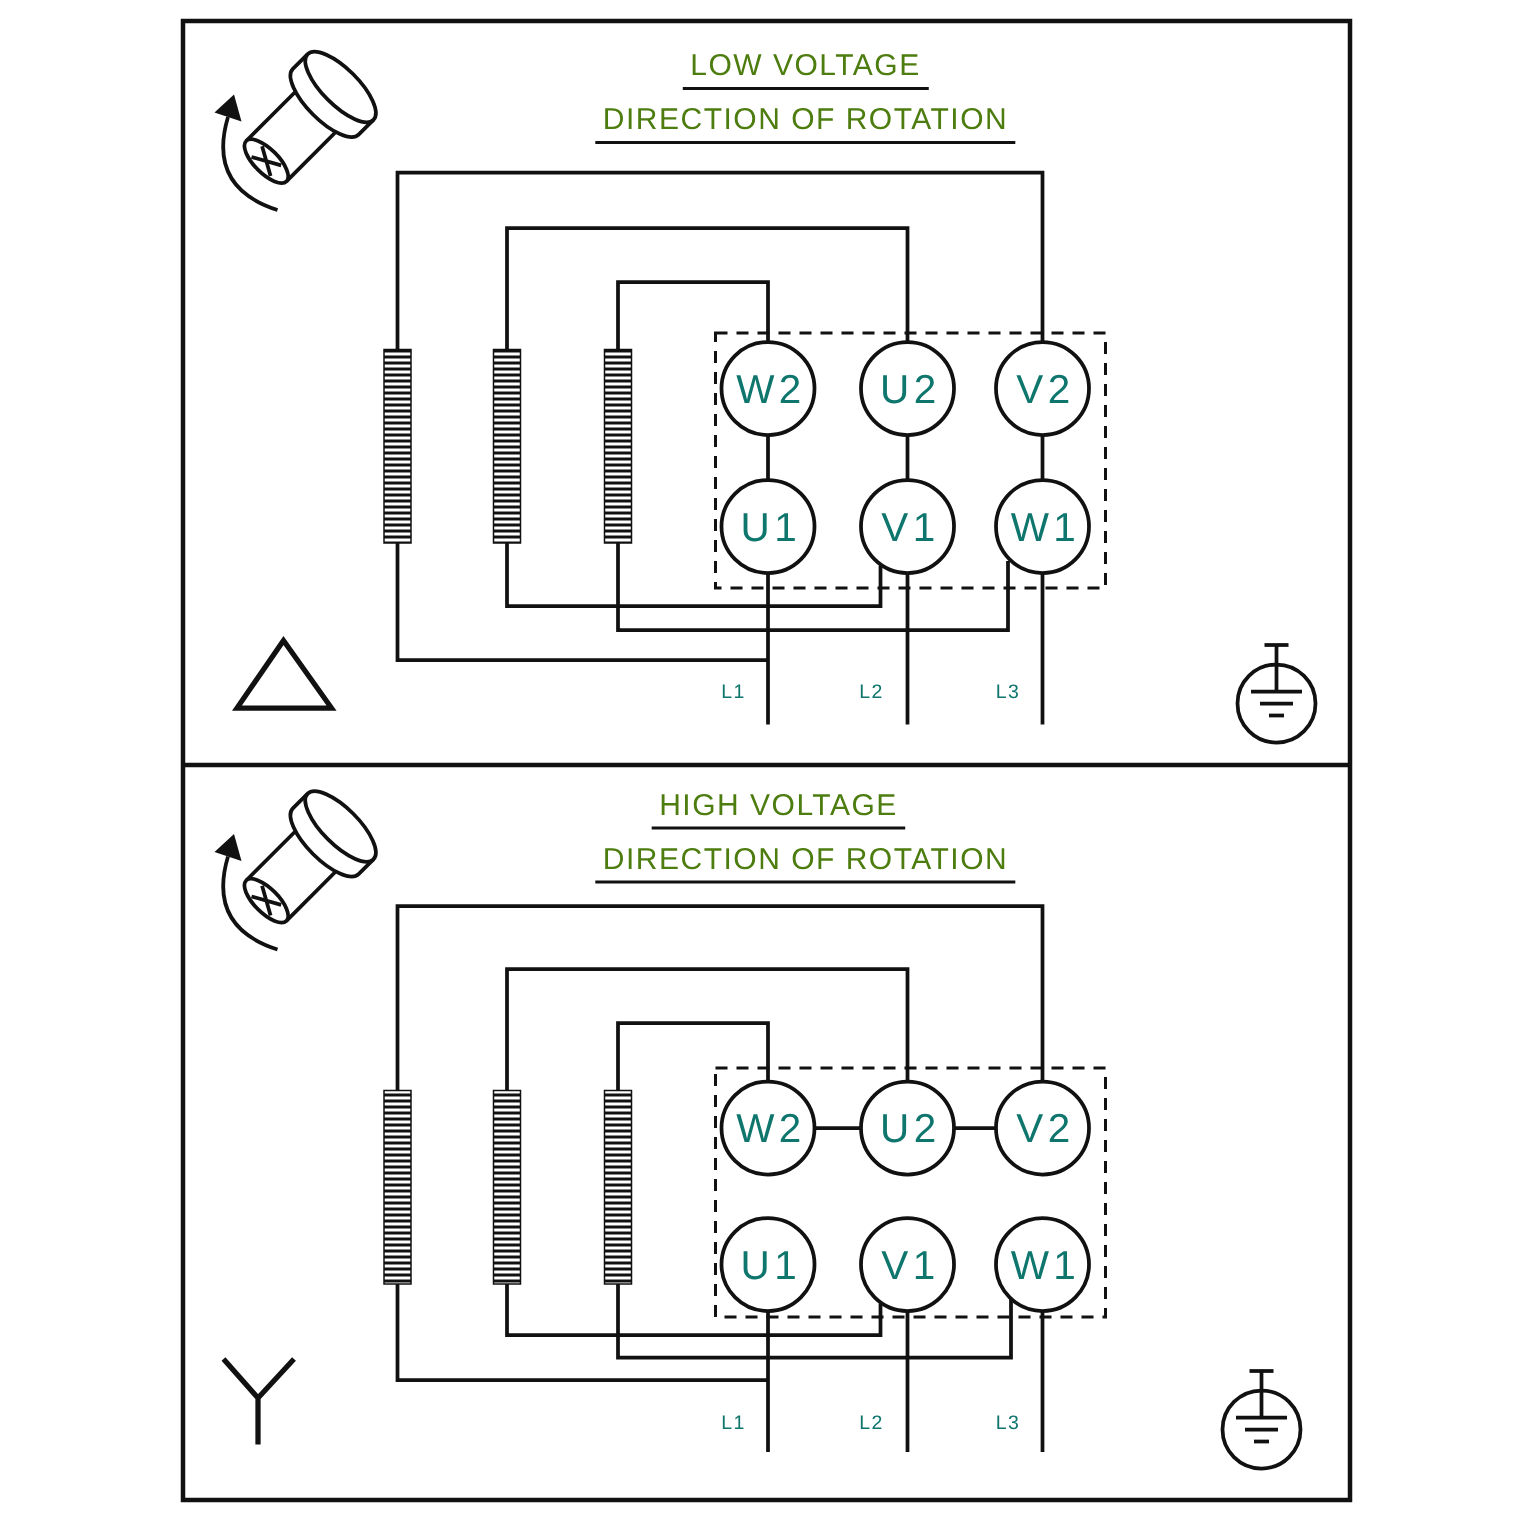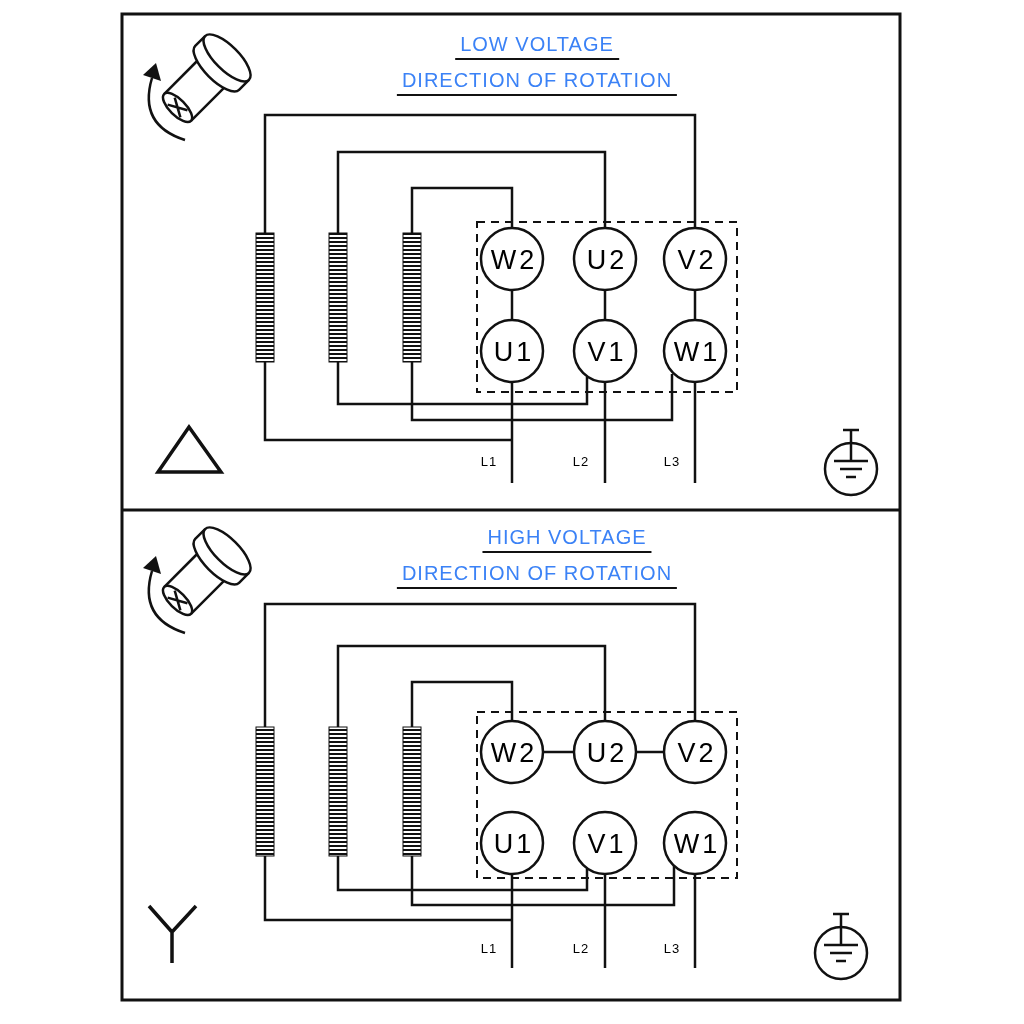--- a/index.html
+++ b/index.html
@@ -1,25 +1,25 @@
 <!DOCTYPE html>
 <html><head>
 <meta charset="utf-8">
 <style>
   html,body{margin:0;padding:0}
   body{
     width:1024px;height:1024px;position:relative;overflow:hidden;
     background:#ffffff;color:#111;
     font-family:"Liberation Sans", sans-serif;
   }
-  .lbl{position:absolute;transform:translate(-50%,-50%);white-space:nowrap;color:#000000}
+  .lbl{position:absolute;transform:translate(-50%,-50%);white-space:nowrap;color:#0f766e}
   .term{font-size:27px;letter-spacing:3px;font-weight:400}
   .lead{font-size:13px;letter-spacing:1px}
   .title{
-    position:absolute;transform:translateX(-50%);white-space:nowrap;color:#3b82f6;
+    position:absolute;transform:translateX(-50%);white-space:nowrap;color:#4d7c0f;
     font-size:20px;letter-spacing:1px;border-bottom:2px solid #111;padding:0 5px 2px;
   }
   svg{position:absolute;left:0;top:0}
 </style>
 </head>
 <body>
 
 <div style="position:absolute;inset:0">
 
 <svg width="1024" height="1024" viewBox="0 0 1024 1024">
@@ -166,21 +166,21 @@
       <line x1="833" y1="914" x2="849" y2="914"></line>
       <line x1="824" y1="945" x2="858" y2="945"></line>
       <line x1="830" y1="953" x2="852" y2="953"></line>
       <line x1="836" y1="961" x2="846" y2="961"></line>
     </g>
   </g>
 </svg>
 
 <div class="title" style="left:537px;top:33px">LOW VOLTAGE</div>
 <div class="title" style="left:537px;top:69px">DIRECTION OF ROTATION</div>
-<div class="title" style="left:567px;top:526px">HIGH VOLTAGE</div>
+<div class="title" style="left:519px;top:526px">HIGH VOLTAGE</div>
 <div class="title" style="left:537px;top:562px">DIRECTION OF ROTATION</div>
 
 <div class="lbl term" style="left:514px;top:260px">W2</div>
 <div class="lbl term" style="left:607px;top:260px">U2</div>
 <div class="lbl term" style="left:697px;top:260px">V2</div>
 <div class="lbl term" style="left:514px;top:352px">U1</div>
 <div class="lbl term" style="left:607px;top:352px">V1</div>
 <div class="lbl term" style="left:697px;top:352px">W1</div>
 
 <div class="lbl lead" style="left:489px;top:461px">L1</div>

